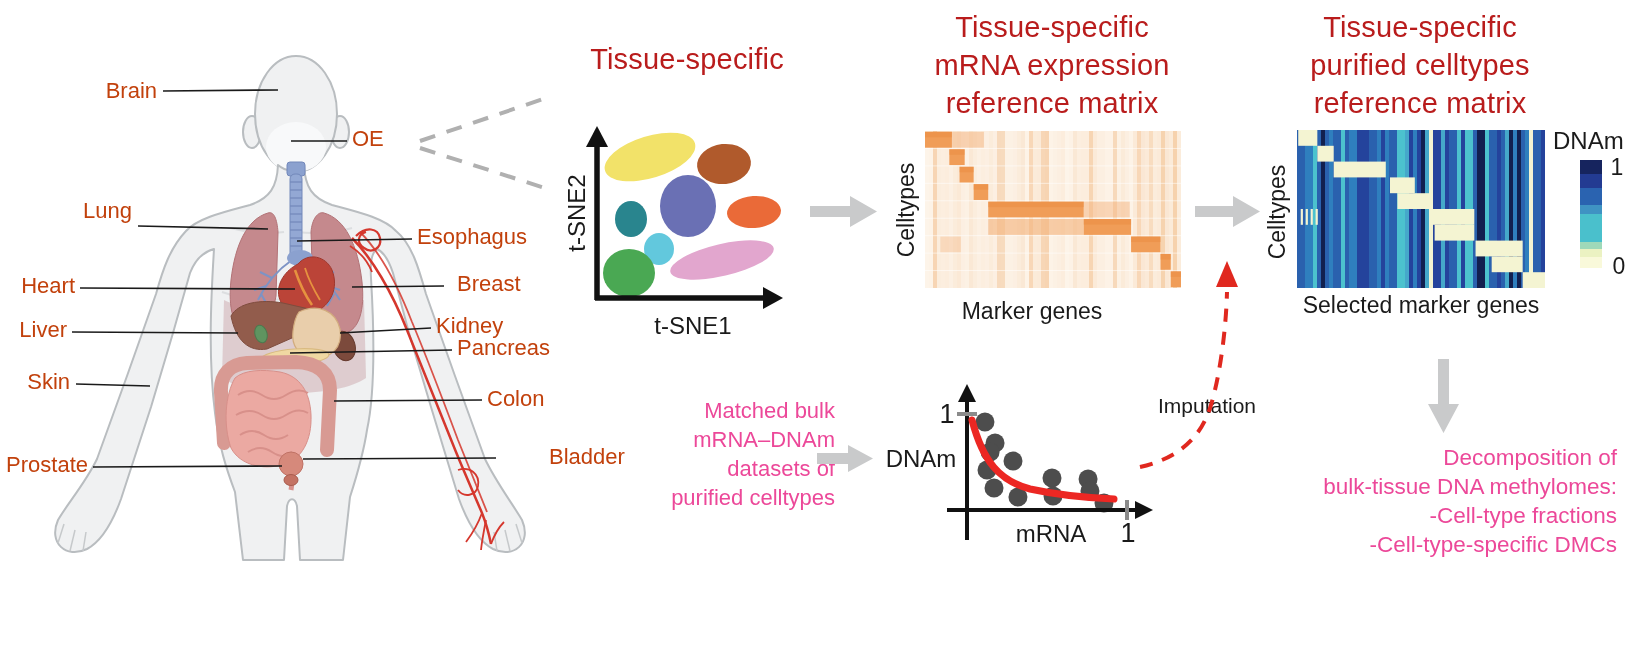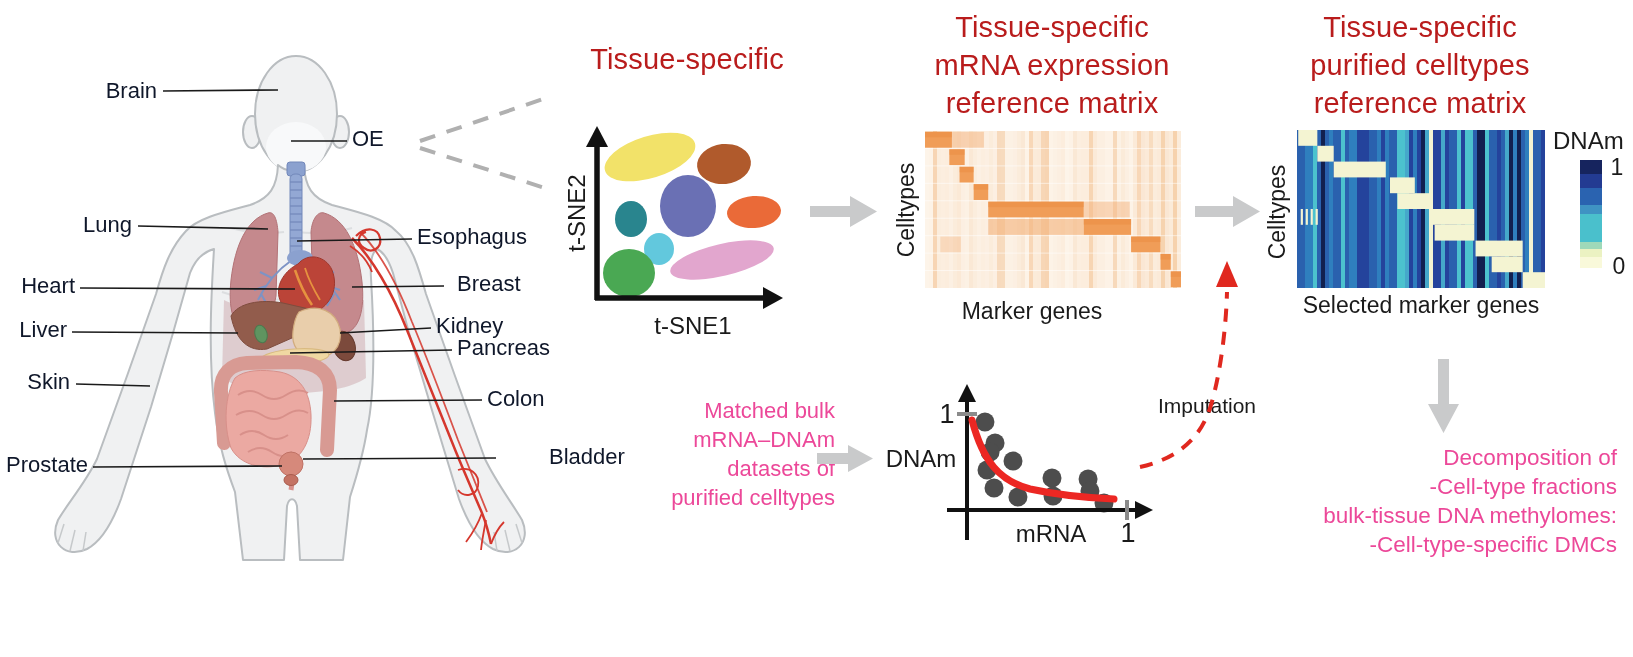--- a/index.html
+++ b/index.html
@@ -11,21 +11,21 @@
   html,body{margin:0;padding:0;background:#ffffff;}
   #stage{
     position:relative;width:1633px;height:657px;background:#ffffff;overflow:hidden;
     font-family:"Liberation Sans","DejaVu Sans",sans-serif;color:var(--ink);
   }
   #stage svg{position:absolute;display:block;}
   .lbl{position:absolute;white-space:nowrap;color:var(--ink);}
   .center{transform:translate(-50%,-50%);}
   .rot{transform:translate(-50%,-50%) rotate(-90deg);}
   .panel-title{position:absolute;text-align:center;font-size:29px;line-height:38px;color:#b91c1c;letter-spacing:.2px;}
-  .organ-label{position:absolute;font-size:22px;color:#0f172a;white-space:nowrap;}
+  .organ-label{position:absolute;font-size:22px;color:#c2410c;white-space:nowrap;}
   .text-block{position:absolute;text-align:right;font-size:22px;line-height:29px;color:#ec4899;}
   #decomposition-text{font-size:22.5px;}
   .axis-lbl{font-size:23px;color:#1a1a1a;}
   #imputation-label{font-size:21px;z-index:20;}
   #overlay{z-index:40;pointer-events:none;}
   #organ-labels{position:absolute;left:0;top:0;width:100%;height:100%;}
   #colorbar{position:absolute;left:1580px;top:160px;width:22px;height:108px;display:flex;flex-direction:column;}
   #colorbar div{width:100%;}
   #dnam-legend-title{font-size:24px;}
   .cb-tick{font-size:23px;}
@@ -160,21 +160,21 @@
       <path stroke-width="1.8" d="M 458 470 C 470 466 480 474 478 486 C 476 496 464 498 458 490"></path>
       <path stroke-width="1.8" d="M 482 513 C 478 524 472 534 466 542"></path>
       <path stroke-width="1.8" d="M 486 520 C 484 530 482 540 481 550"></path>
       <path stroke-width="1.8" d="M 491 544 C 494 536 498 528 504 522"></path>
     </g>
   </svg>
 
   <div id="organ-labels">
       <span class="organ-label" style="left: 157px; top: 92px; transform: translate(-100%, -52%);">Brain</span>
       <span class="organ-label" style="left: 352px; top: 140px; transform: translate(0px, -52%);">OE</span>
-      <span class="organ-label" style="left: 132px; top: 226px; transform: translate(-100%, -52%);">Lung</span>
+      <span class="organ-label" style="left: 132px; top: 212px; transform: translate(-100%, -52%);">Lung</span>
       <span class="organ-label" style="left: 417px; top: 238px; transform: translate(0px, -52%);">Esophagus</span>
       <span class="organ-label" style="left: 75px; top: 287px; transform: translate(-100%, -52%);">Heart</span>
       <span class="organ-label" style="left: 449px; top: 285px; transform: translate(0px, -52%); margin-left: 8px;">Breast</span>
       <span class="organ-label" style="left: 67px; top: 331px; transform: translate(-100%, -52%);">Liver</span>
       <span class="organ-label" style="left: 436px; top: 327px; transform: translate(0px, -52%);">Kidney</span>
       <span class="organ-label" style="left: 457px; top: 349px; transform: translate(0px, -52%);">Pancreas</span>
       <span class="organ-label" style="left: 70px; top: 383px; transform: translate(-100%, -52%);">Skin</span>
       <span class="organ-label" style="left: 487px; top: 400px; transform: translate(0px, -52%);">Colon</span>
       <span class="organ-label" style="left: 88px; top: 466px; transform: translate(-100%, -52%);">Prostate</span>
       <span class="organ-label" style="left: 501px; top: 458px; transform: translate(0px, -52%); margin-left: 48px;">Bladder</span>
@@ -445,22 +445,22 @@
     <text x="947" y="423" font-size="27" text-anchor="middle">1</text>
     <text x="921" y="467" font-size="24" text-anchor="middle">DNAm</text>
     <text x="1051" y="542" font-size="24" text-anchor="middle">mRNA</text>
     <text x="1128" y="542" font-size="27" text-anchor="middle">1</text>
   </svg>
 
   <span class="lbl center" id="imputation-label" style="left:1207px;top:406px;">Imputation</span>
 
   <div class="text-block" id="decomposition-text" style="left:1247px;top:443px;width:370px;">
     <div>Decomposition of</div>
+    <div>bulk-tissue DNA methylomes:</div>
     <div>-Cell-type fractions</div>
-    <div>bulk-tissue DNA methylomes:</div>
     <div>-Cell-type-specific DMCs</div>
   </div>
 
   <svg id="overlay" width="1633" height="657" viewBox="0 0 1633 657" style="left:0;top:0;">
 
     <g stroke="var(--dash-gray)" stroke-width="4" stroke-dasharray="16 12" fill="none">
       <line x1="420" y1="141" x2="549" y2="97"></line>
       <line x1="420" y1="148" x2="548" y2="189"></line>
     </g>
 

